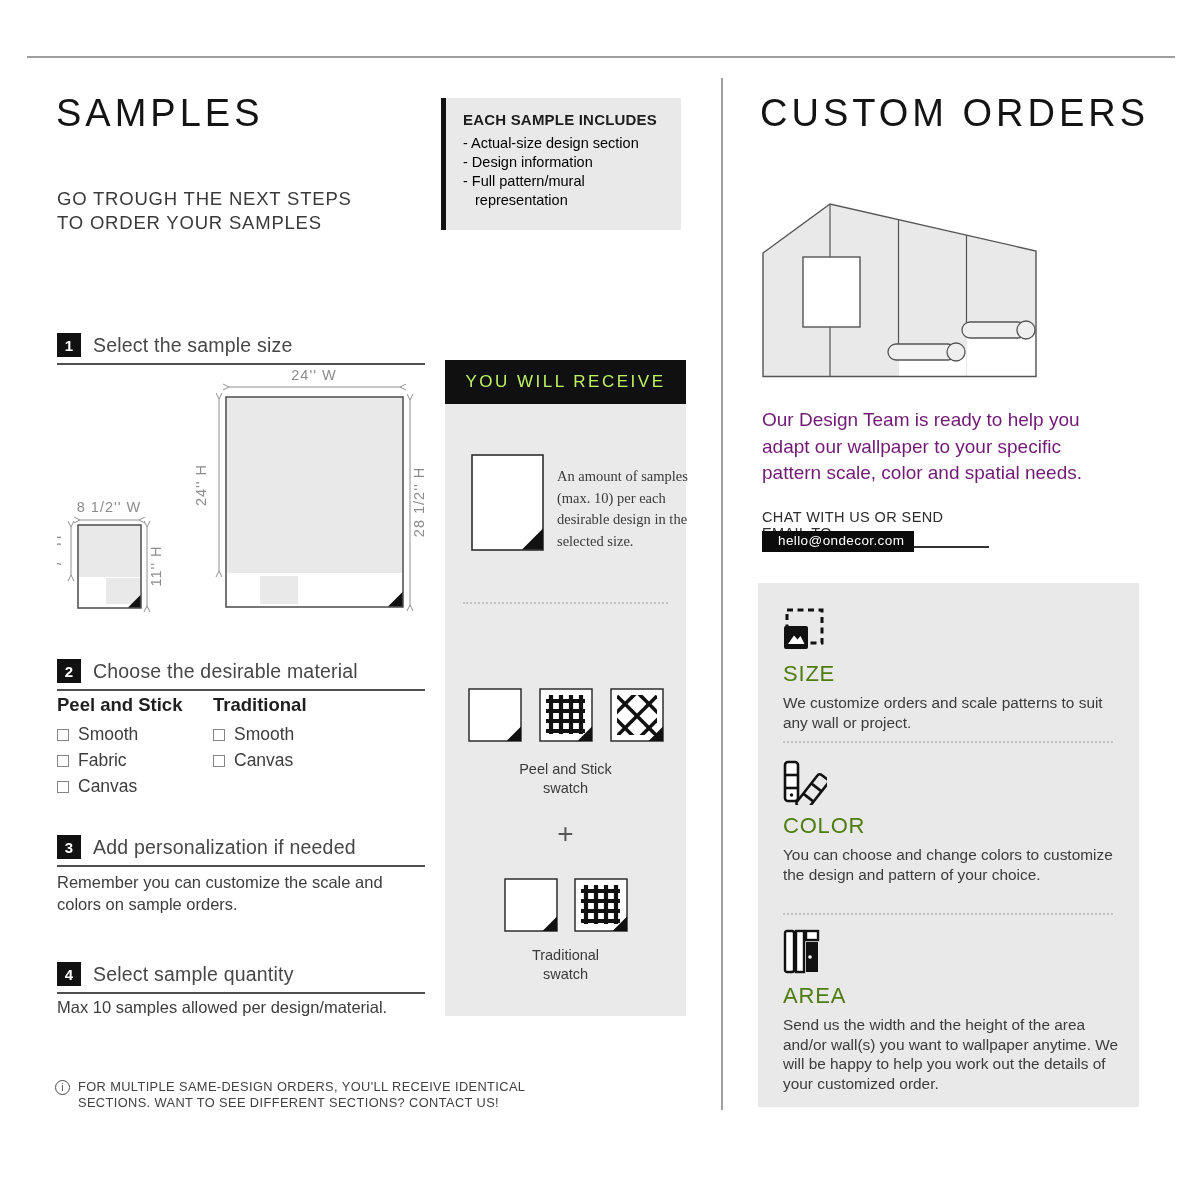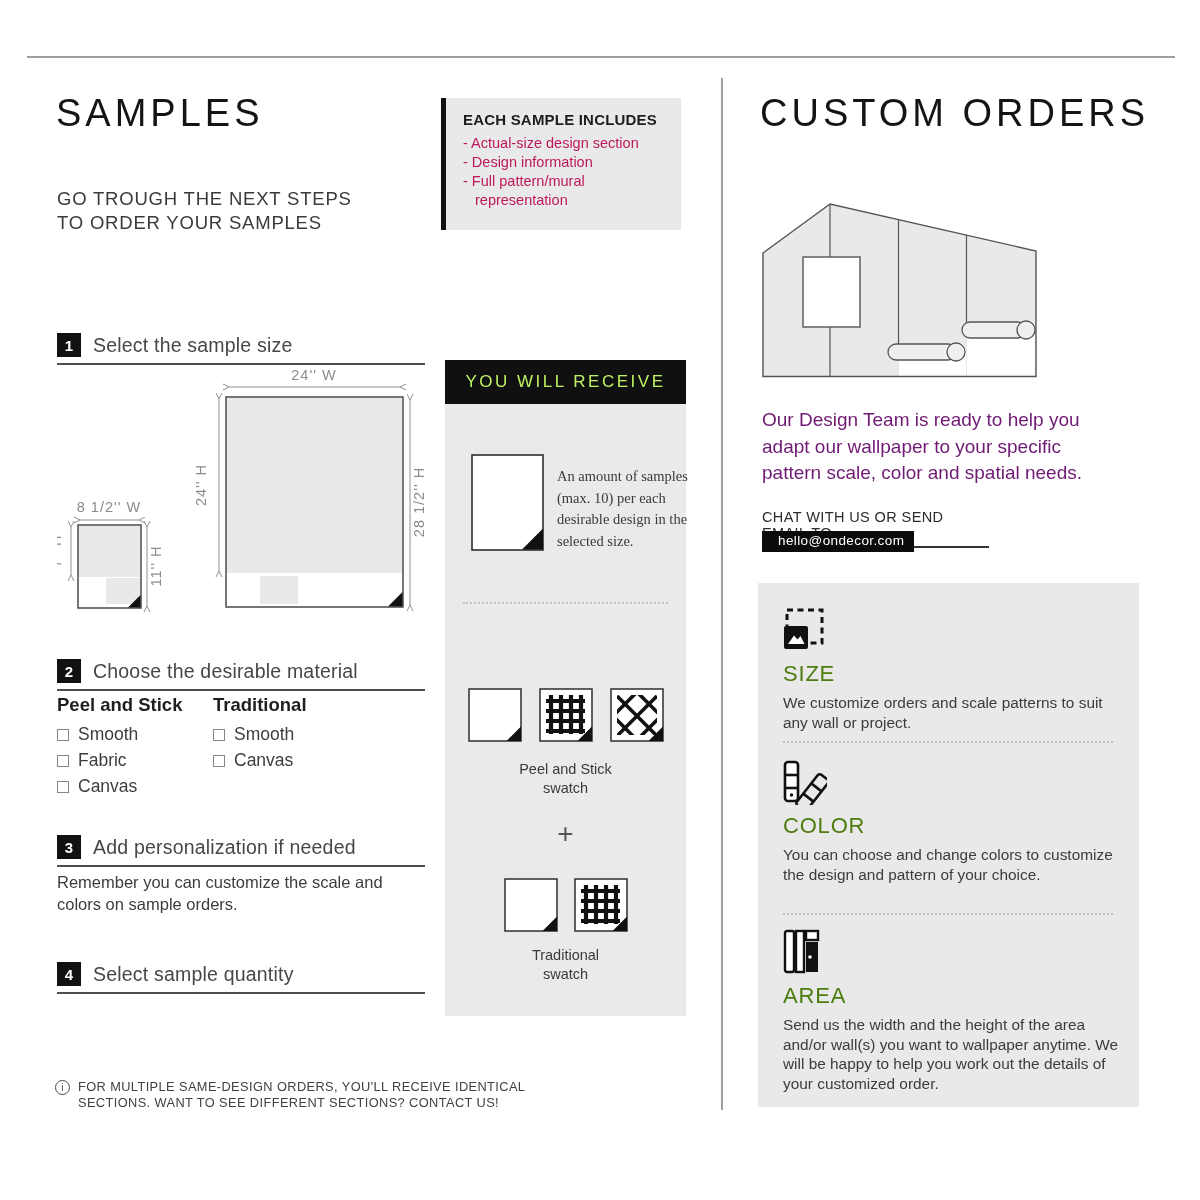--- a/index.html
+++ b/index.html
@@ -20,21 +20,21 @@
   .mat-col { position:absolute; top:0; }
   .mat-header { font-weight:700; font-size:18.5px; color:#1f1f1f; margin-bottom:8px; }
   .mat-opt { display:flex; align-items:center; gap:9px; font-size:17.5px; color:#3d3d3d; margin-bottom:5px; }
   .cb { width:12px; height:12px; border:1.5px solid #858585; flex:none; background:#fff; }
   .footnote { display:flex; gap:8px; width:478px; font-size:12.8px; letter-spacing:0.4px; line-height:16px; color:#414141; }
   .info-icon { width:15px; height:15px; border:1.3px solid #4a4a4a; border-radius:50%; display:flex; align-items:center; justify-content:center; font-size:10px; color:#4a4a4a; flex:none; margin-top:1px; }
 
   
   .includes-box { width:240px; height:132px; background:#e9e9e9; border-left:5px solid #111; padding:13px 10px 12px 17px; }
   .includes-title { font-size:15px; font-weight:700; color:#1d1d1d; letter-spacing:0.2px; margin-bottom:6px; }
-  .includes-item { font-size:14.5px; line-height:19px; color:#be185d; padding-left:12px; text-indent:-12px; }
+  .includes-item { font-size:14.5px; line-height:19px; color:#000000; padding-left:12px; text-indent:-12px; }
   .receive-bar { width:241px; height:44px; background:#101010; color:#bef264; display:flex; align-items:center; justify-content:center; font-size:17px; letter-spacing:2.5px; }
   .receive-panel { width:241px; height:612px; background:#eaeaea; }
   .samples-text { font-size:14.5px; line-height:21.5px; color:#3a3a3a; }
   .dotted { border-top:2px dotted #c2c2c2; height:0; }
   .center-text { text-align:center; font-size:14.5px; line-height:19px; color:#3a3a3a; }
   .swatch-row { display:flex; justify-content:center; gap:17px; width:100%; }
   .plus { text-align:center; width:100%; font-size:28px; font-weight:300; color:#555; }
   .pre { white-space:pre-line; }
 
   
@@ -135,20 +135,21 @@
   <div class="abs step" style="left:57px; top:835px;">
     <div class="step-num">3</div>
     <div class="step-label">Add personalization if needed</div>
   </div>
   <div class="abs step-desc" style="left:57px; top:872px; width:355px;">Remember you can customize the scale and colors on sample orders.</div>
 
   <div class="abs step" style="left:57px; top:962px;">
     <div class="step-num">4</div>
     <div class="step-label">Select sample quantity</div>
   </div>
+  <div class="abs step-desc" style="left:57px; top:997px; width:380px;">Max 10 samples allowed per design/material.</div>
 
   <div class="abs footnote" style="left:55px; top:1079px;">
     <span class="info-icon">i</span>
     <span>FOR MULTIPLE SAME-DESIGN ORDERS, YOU'LL RECEIVE IDENTICAL SECTIONS. WANT TO SEE DIFFERENT SECTIONS? CONTACT US!</span>
   </div>
 
   <div class="abs includes-box" style="left:441px; top:98px;">
     <div class="includes-title">EACH SAMPLE INCLUDES</div>
     <div class="includes-item">- Actual-size design section</div>
     <div class="includes-item">- Design information</div>

